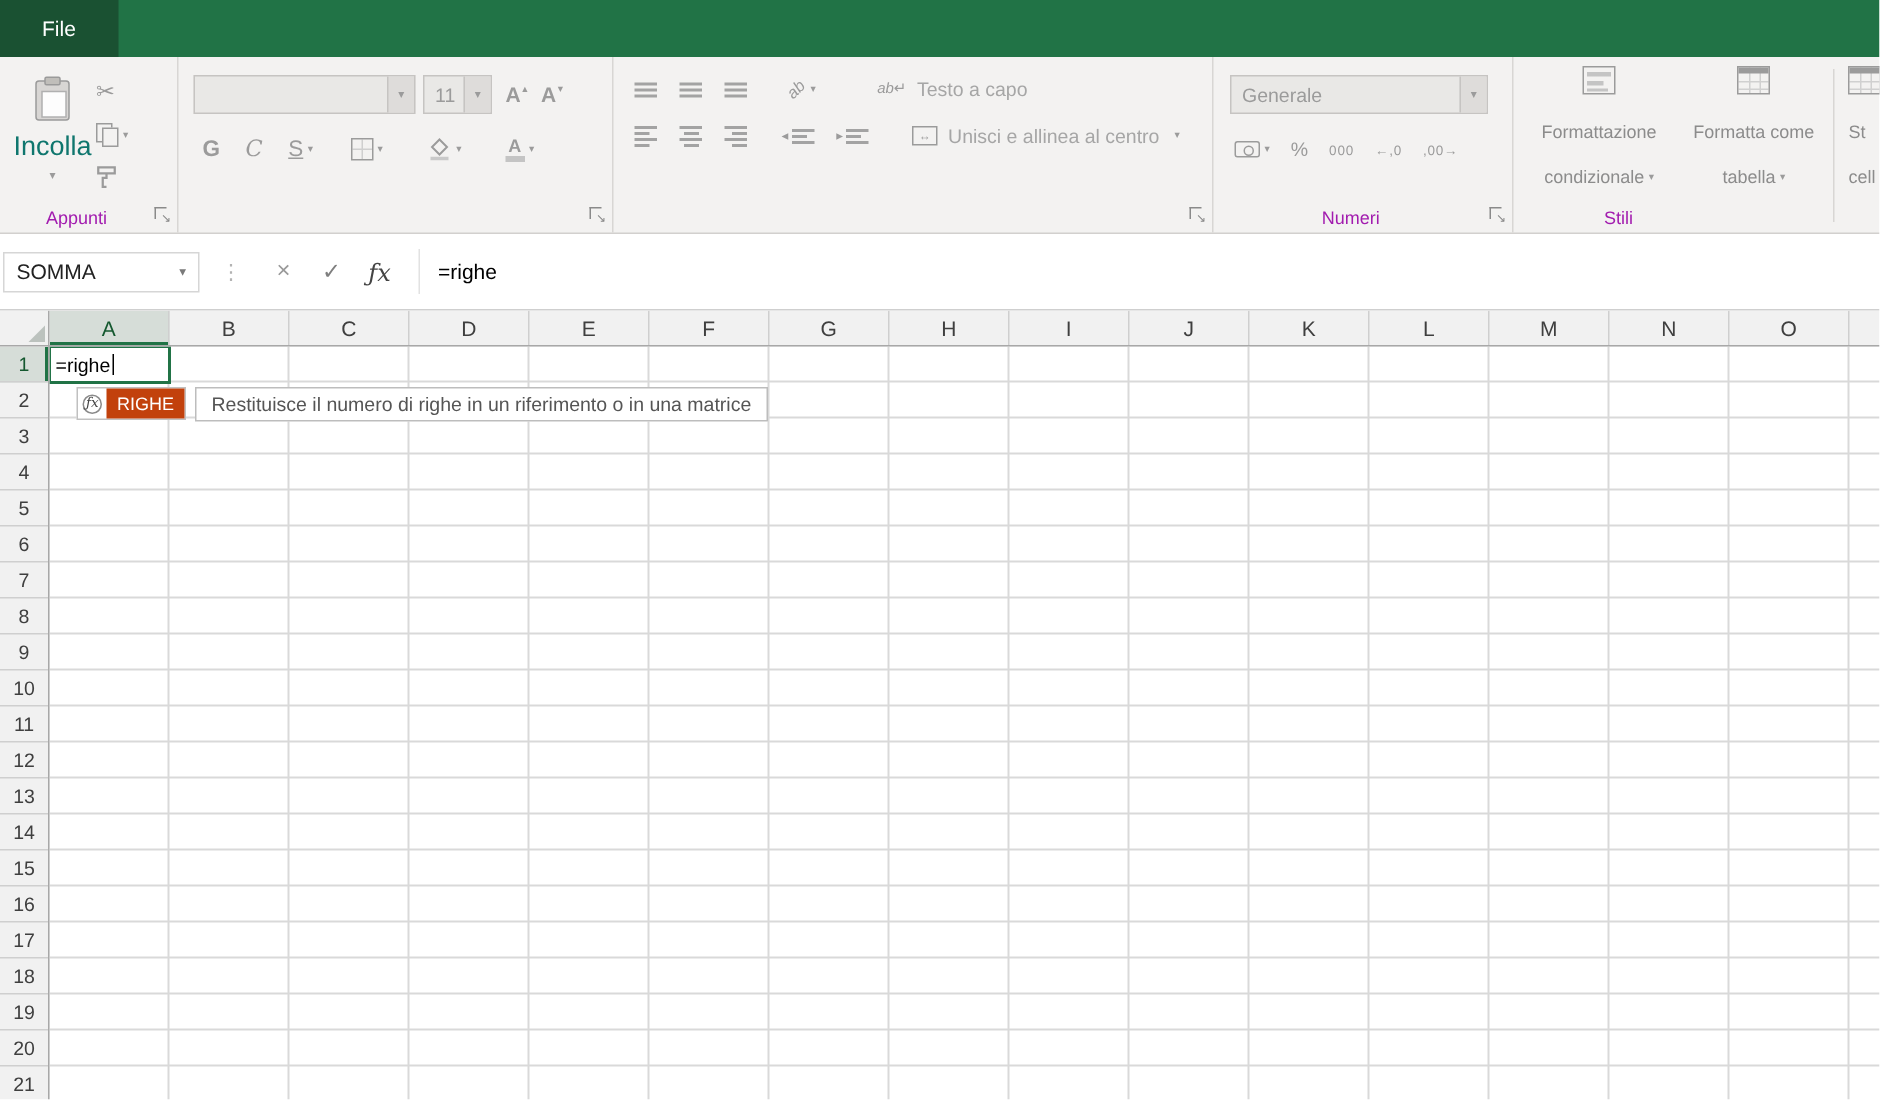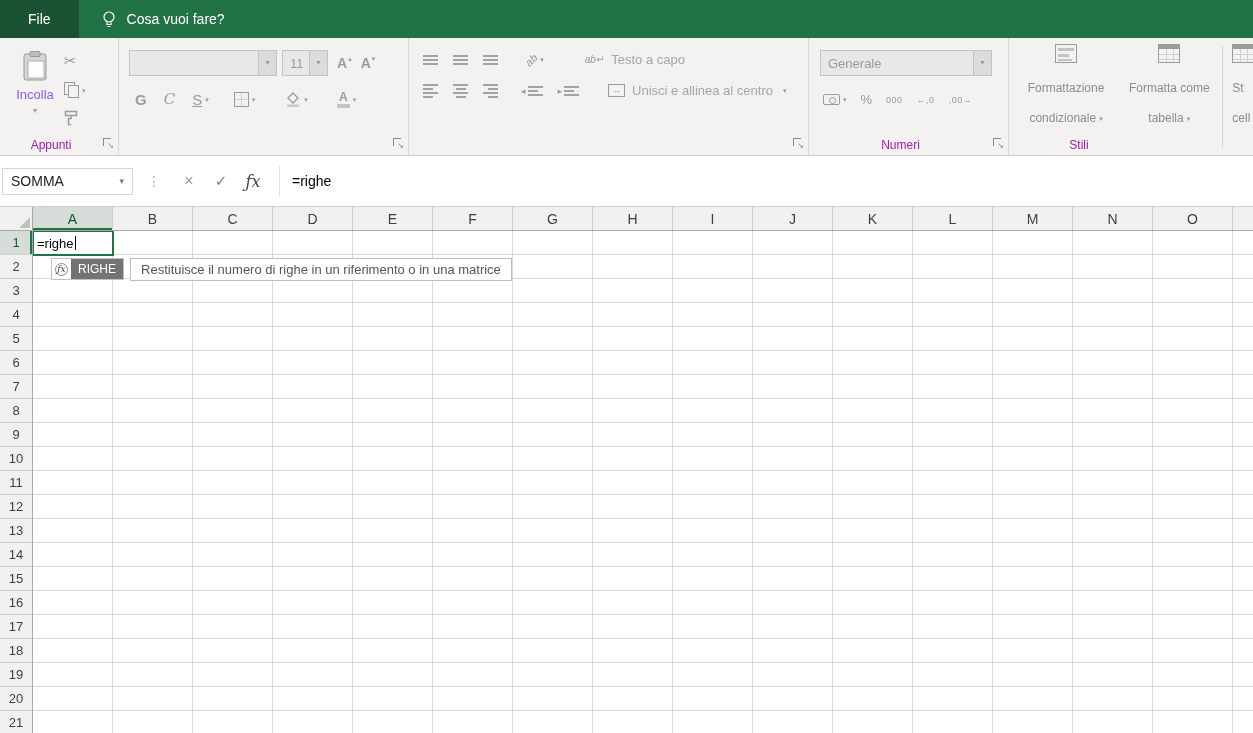--- a/index.html
+++ b/index.html
@@ -19,21 +19,21 @@
   .ribbon{position:absolute;top:38px;left:0;width:100%;height:118px;background:#f3f2f1;
     border-bottom:1px solid #d2d0ce;z-index:9}
   .group{position:absolute;top:0;bottom:0;border-right:1px solid #d8d6d4}
   .grp-label{position:absolute;bottom:3px;left:0;right:16px;text-align:center;font-size:12px;color:#a21caf}
   .launcher{position:absolute;right:3px;bottom:5px;width:14px;height:14px;cursor:pointer}
   .launcher::before{content:"";position:absolute;left:2px;top:2px;width:7px;height:7px;
     border-left:1px solid #8a8a8a;border-top:1px solid #8a8a8a}
   .launcher span{position:absolute;right:1px;bottom:0;font-size:8px;color:#8a8a8a;line-height:1}
 
   .row{display:flex;align-items:center}
-  .dis-label{font-size:13px;color:#8b5cf6}
+  .dis-label{font-size:18px;color:#0f766e}
   .dis-label.lg{font-size:13px;color:#a6a6a6}
   .caret{font-size:8px;color:#9b9b9b;line-height:1}
   .caret.tiny{font-size:7px;margin-left:3px}
   .sbtn{display:flex;align-items:center;color:#9b9b9b;cursor:pointer}
 
   
   .paste-btn{position:absolute;left:8px;top:8px;width:54px;height:102px;display:flex;
     flex-direction:column;align-items:center;gap:5px;padding-top:4px;cursor:pointer}
   .clip-col{position:absolute;left:64px;top:14px;display:flex;flex-direction:column;gap:12px}
   .scissors{font-size:15px;color:#9b9b9b}
@@ -130,36 +130,29 @@
     background-size:80px 24px;z-index:1}
   .edit-cell{position:absolute;left:-1px;top:-1px;width:82px;height:26px;border:2px solid #217346;
     background:#fff;display:flex;align-items:center;font-size:13px;color:#000;padding-left:3px;z-index:4}
   .caret-line{width:1px;height:14px;background:#000;margin-left:1px;display:inline-block}
   .ac{position:absolute;left:18px;top:27px;display:flex;align-items:flex-start;z-index:5}
   .ac-list{display:flex;align-items:stretch;height:22px;background:#fff;border:1px solid #c0c0c0}
   .ac-fx{display:flex;align-items:center;justify-content:center;width:19px}
   .ac-fx span{font-style:italic;font-family:"DejaVu Serif",serif;font-size:9px;color:#444;
     border:1px solid #8a8a8a;border-radius:50%;width:13px;height:13px;display:flex;
     align-items:center;justify-content:center}
-  .ac-item{display:flex;align-items:center;padding:0 7px;background:#737373;color:#fff;font-size:12px;cursor:pointer}
+  .ac-item{display:flex;align-items:center;padding:0 7px;background:#c2410c;color:#fff;font-size:12px;cursor:pointer}
   .ac-tip{margin-left:6px;height:23px;display:flex;align-items:center;padding:0 10px;background:#fff;
     border:1px solid #bdbdbd;color:#555;font-size:13px;white-space:nowrap}
 </style>
 </head>
 <body>
 
 <div class="tabbar">
   <div class="tab tab-file">File</div>
-  <div class="search">
-    <svg width="16" height="19" viewBox="0 0 16 19" fill="none" stroke="#ffffff" stroke-width="1.2">
-      <circle cx="8" cy="7" r="5"></circle>
-        <path d="M6 12.5v2h4v-2M6.5 16.5h3"></path>
-    </svg>
-    <span>Cosa vuoi fare?</span>
-  </div>
 </div>
 
 <div class="ribbon">
 
   <div class="group" style="left:0;width:119px">
     <div class="paste-btn">
       <svg width="28" height="32" viewBox="0 0 28 32">
         <rect x="3" y="4" width="22" height="26" rx="2" fill="#d8d6d4" stroke="#9a9a9a"></rect>
         <rect x="9" y="1.5" width="10" height="5" rx="1" fill="#c0beba" stroke="#9a9a9a"></rect>
         <rect x="7" y="11" width="16" height="17" fill="#fdfdfd" stroke="#b0b0b0"></rect>

